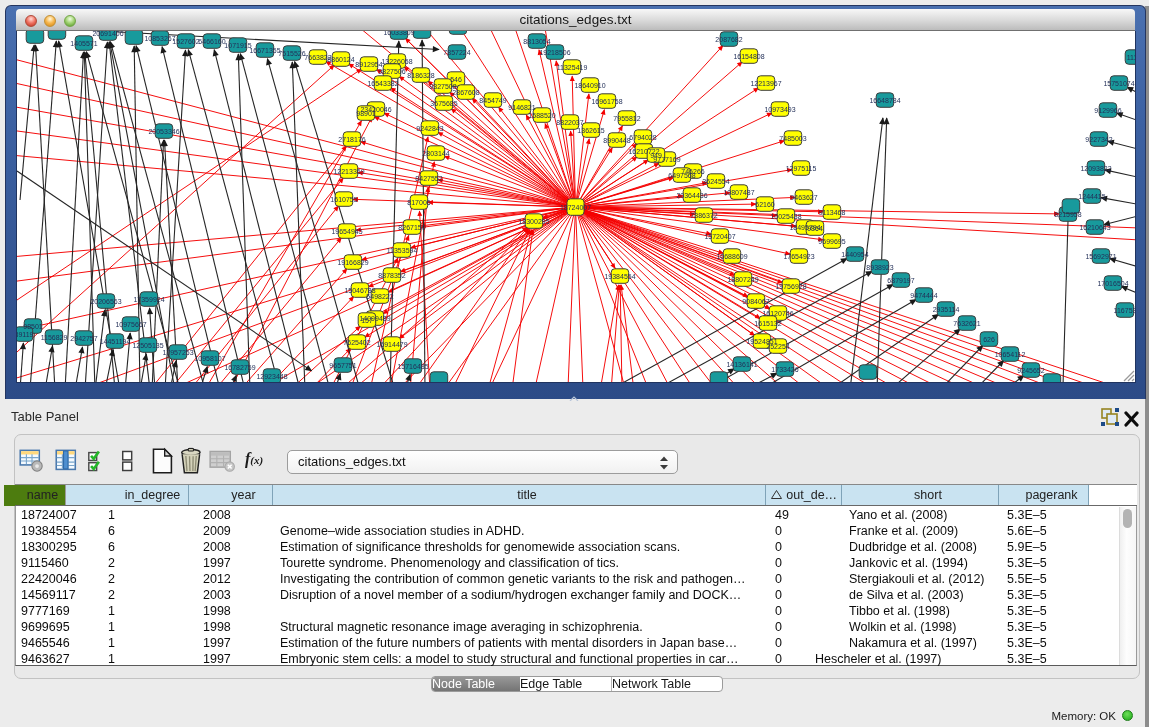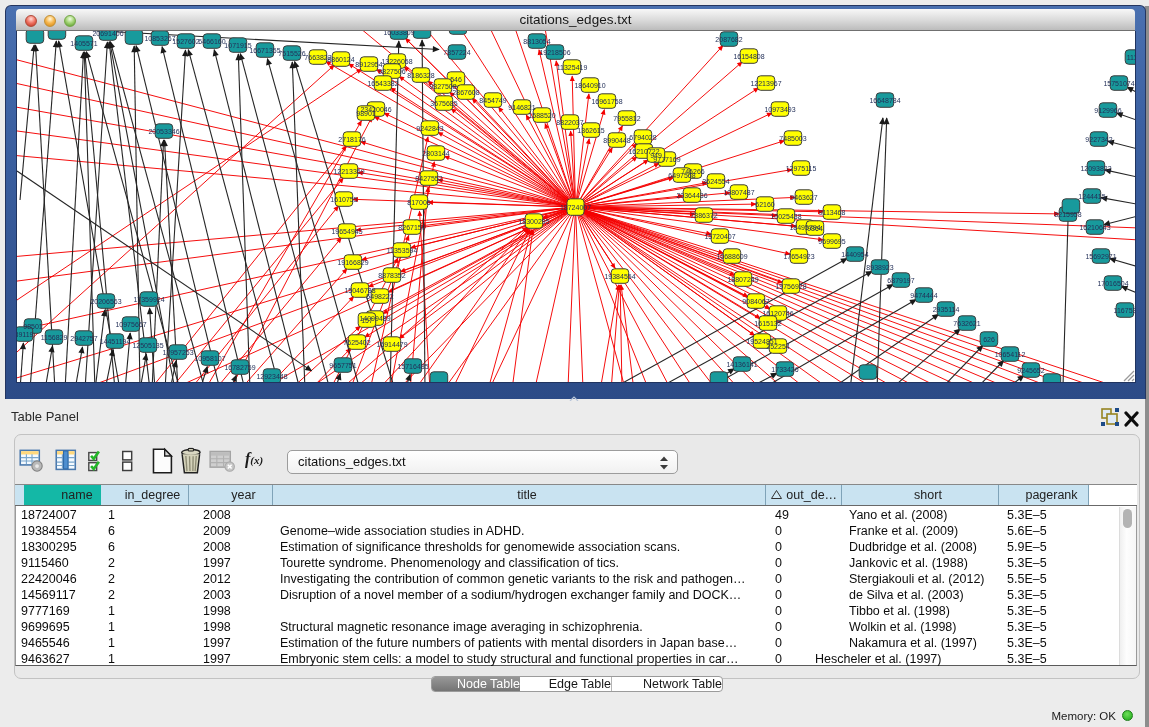--- a/index.html
+++ b/index.html
@@ -30,21 +30,21 @@
 .row{position:absolute;left:0;width:1137px;height:16px;font-size:12.5px;color:#0c0c0c;white-space:nowrap}
 .row span{position:absolute;top:0;line-height:16px}
 
 #sbar{position:absolute;left:1119px;top:507px;width:17px;height:158px;background:linear-gradient(90deg,#efefef,#fdfdfd 40%,#f6f6f6);border-left:1px solid #dcdcdc}
 #sthumb{position:absolute;left:1123px;top:509px;width:9px;height:19px;border-radius:5px;background:#b3b3b3}
 
 #combo{position:absolute;left:287px;top:450px;width:391px;height:24px;background:linear-gradient(#ffffff,#f1f1f1);
  border:1px solid #9c9c9c;border-radius:5px;font-size:13px;color:#111;line-height:22px;padding-left:10px}
 
 #tabs{position:absolute;left:431px;top:676px;height:16px;border:1px solid #9b9b9b;border-radius:4px;overflow:hidden;font-size:12.5px;line-height:16px;background:#fff}
-.tab{display:inline-block;height:16px;line-height:15px;padding:0 12px;color:#161616;text-align:right;vertical-align:top}
+.tab{display:inline-block;height:16px;line-height:15px;padding:0 12px;color:#161616;text-align:left;vertical-align:top}
 #tab1{background:linear-gradient(#979797,#6f6f6f);color:#fff;width:88px;padding:0}
 #tab2{width:92px;padding:0;border-right:1px solid #b5b5b5}
 #tab3{width:110px;padding:0}
 #mem{position:absolute;right:33px;top:710px;font-size:11.5px;color:#1a1a1a}
 #memdot{position:absolute;left:1122px;top:710px;width:11px;height:11px;border-radius:50%;background:radial-gradient(circle at 45% 35%,#6fdf5a,#33b82a 70%,#23961c);border:1px solid #1c7d18}
 .icon{position:absolute;top:449px}
 .tbi{transform:scale(1.12);transform-origin:center}
 #divchev{position:absolute;left:569px;top:396px;width:10px;height:5px}
 </style></head>
 <body>
@@ -630,21 +630,21 @@
  <svg style="position:absolute;right:8px;top:4px" width="10" height="16">
   <path d="M1,6 L5,1.5 L9,6 z" fill="#3c3c3c"></path>
       <path d="M1,10 L5,14.5 L9,10 z" fill="#3c3c3c"></path>
  </svg>
 </div>
 
 <div id="tablebox"></div>
 <div style="position:absolute;left:15px;top:505px;width:1122px;height:1px;background:#686868;z-index:5"></div>
 <div id="thead"></div>
 <div id="theadw"></div>
-<div class="hc" style="left:24px;width:91px;background:#14b8a6;border-right:1px solid #9a9a9a">name</div>
+<div class="hc" style="left:4px;width:62px;background:#4d7c0f;border-right:1px solid #9a9a9a">name</div>
 <div class="hc" style="left:101px;width:88px">in_degree</div>
 <div class="hc" style="left:199px;width:74px">year</div>
 <div class="hc" style="left:273px;width:493px">title</div>
 <div class="hc" style="left:766px;width:76px;text-indent:0"><svg width="13" height="11" style="vertical-align:-1px">
       <path d="M6.5,1.5 L11.5,9.5 H1.5 z" fill="#cfe8f4" stroke="#333" stroke-width="1"></path>
     </svg> out_de…</div>
 <div class="hc" style="left:842px;width:157px">short</div>
 <div class="hc" style="left:999px;width:90px">pagerank</div>
 <div id="tbody">
     <div class="row" style="top:507px">
@@ -672,21 +672,21 @@
       <span style="left:775px">0</span>
       <span style="left:849px">Dudbridge et al. (2008)</span>
       <span style="left:1007px">5.9E–5</span>
     </div>
     <div class="row" style="top:555px">
       <span style="left:21px">9115460</span>
       <span style="left:108px">2</span>
       <span style="left:203px">1997</span>
       <span style="left:280px">Tourette syndrome. Phenomenology and classification of tics.</span>
       <span style="left:775px">0</span>
-      <span style="left:849px">Jankovic et al. (1988)</span>
+      <span style="left:849px">Jankovic et al. (1994)</span>
       <span style="left:1007px">5.3E–5</span>
     </div>
     <div class="row" style="top:571px">
       <span style="left:21px">22420046</span>
       <span style="left:108px">2</span>
       <span style="left:203px">2012</span>
       <span style="left:280px">Investigating the contribution of common genetic variants to the risk and pathogen…</span>
       <span style="left:775px">0</span>
       <span style="left:849px">Stergiakouli et al. (2012)</span>
       <span style="left:1007px">5.5E–5</span>

